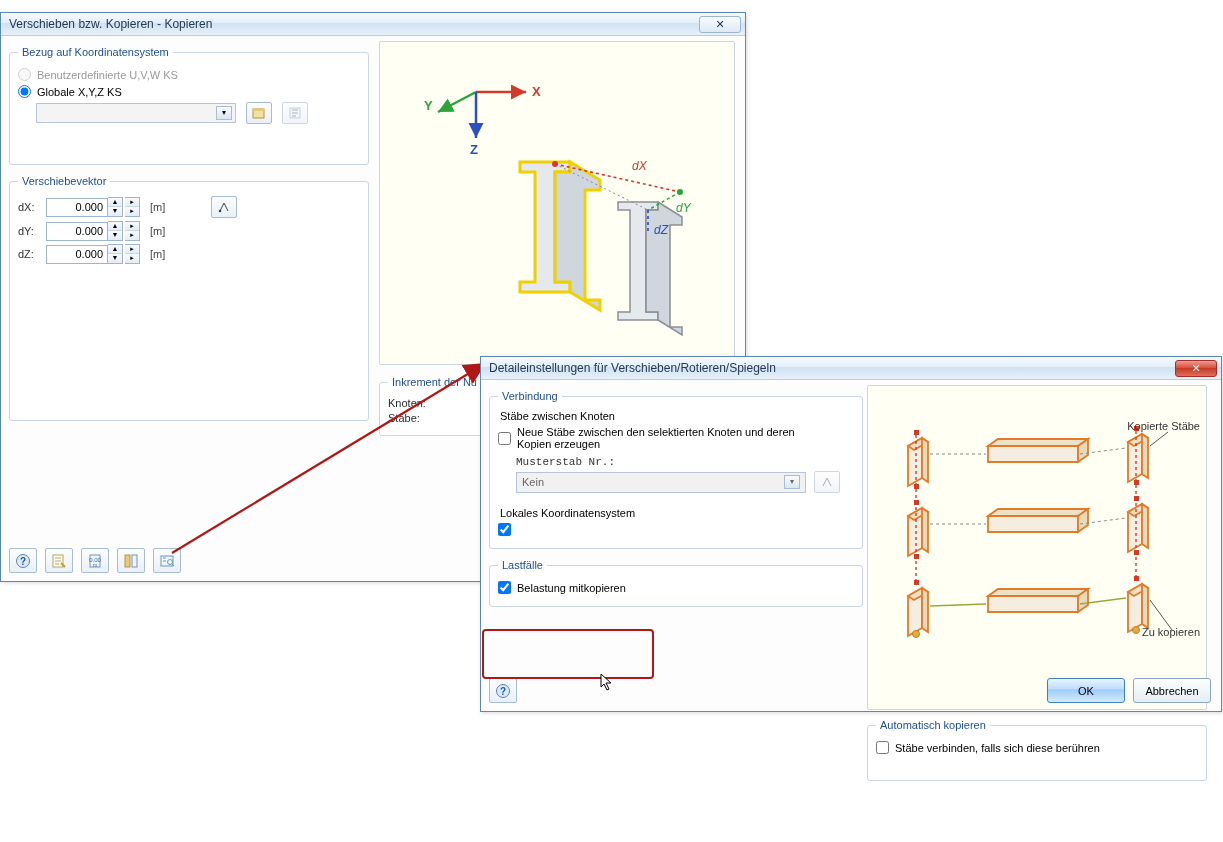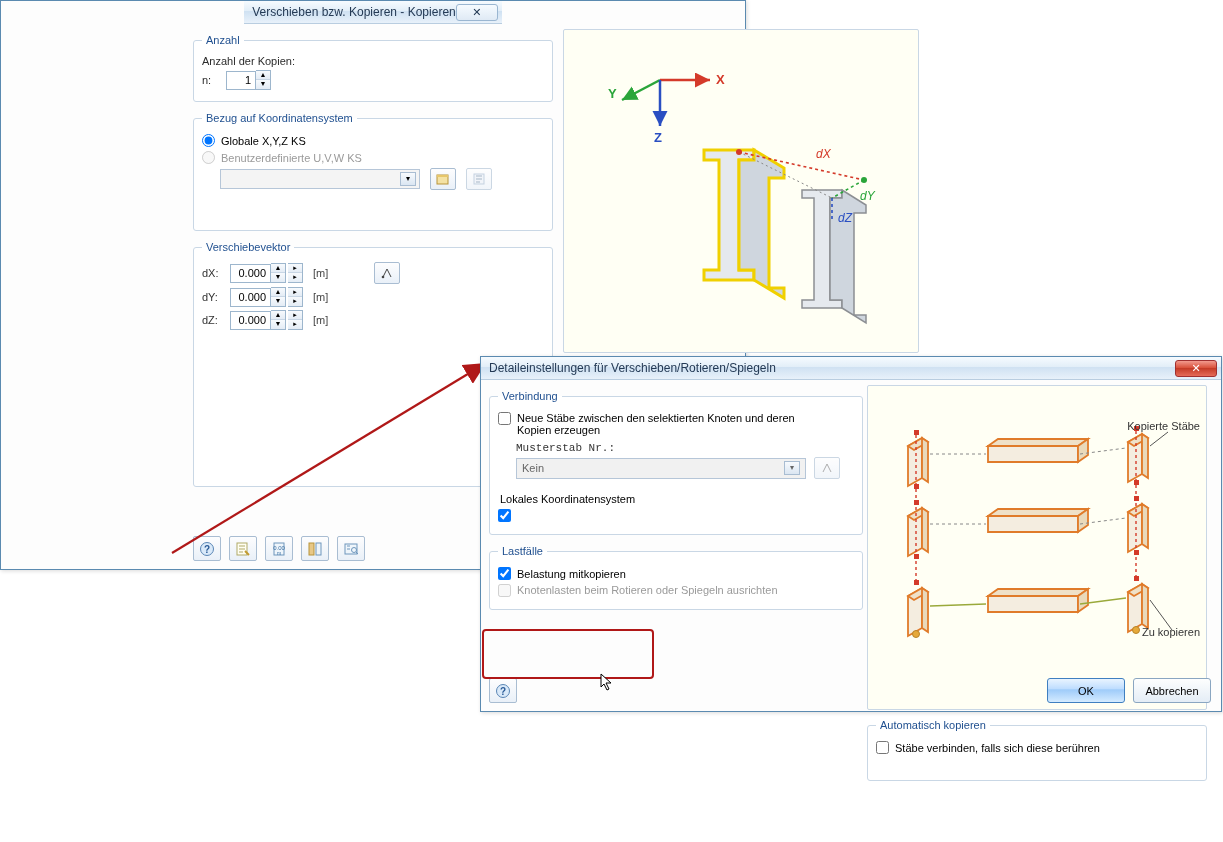--- a/index.html
+++ b/index.html
@@ -62,21 +62,21 @@
     color: #1f4f8f;
     font-size: 11px;
     padding: 0 4px;
   }
   .row { display:flex; align-items:center; gap:6px; margin:3px 0; }
   .lbl { color:#2b2b2b; }
   .spin {
     display:flex; align-items:center;
   }
   .spin input[type="text"] {
-    width: 41px; height: 19px; border:1px solid #9db6cd;
+    width: 62px; height: 19px; border:1px solid #9db6cd;
     text-align: right; padding: 1px 4px; font-size:11px;
     background:#fff;
   }
   .spin input.small { width: 30px; }
   .spin .spinbtns {
     display:flex; flex-direction:column;
     border:1px solid #9db6cd; border-left:0;
   }
   .spin .sb {
     width:14px; height:9px; font-size:7px; line-height:8px; text-align:center;
@@ -140,56 +140,40 @@
     border-radius:4px;
     pointer-events:none;
   }
   .arrow-svg { position:absolute; pointer-events:none; }
   .vlabel { width:22px; display:inline-block; color:#333;}
   .sub-label { margin:6px 0 2px 18px; color:#333;font-family:Liberation Mono, monospace;}
 </style>
 </head>
 <body>
 
-<div class="dialog" style="left:0px; top:0px; width:746px; height:570px;align-items:center;">
+<div class="dialog" style="left:0px; top:12px; width:746px; height:570px;">
   <div class="titlebar">
     <span class="title-text">Verschieben bzw. Kopieren - Kopieren</span>
     <div class="close-btn">
         <span class="close-x">✕</span>
       </div>
   </div>
   <div class="dlg-body">
 
     <div style="width:360px;">
-      <fieldset class="group">
-        <legend>Anzahl</legend>
-        <div class="row">
-            <span class="lbl">Anzahl der Kopien:</span>
-          </div>
-        <div class="row">
-          <span class="lbl" style="width:18px">n:</span>
-          <span class="spin">
-            <input type="text" class="small" value="1" style="">
-            <span class="spinbtns">
-                <span class="sb">▲</span>
-                <span class="sb">▼</span>
-              </span>
-          </span>
-        </div>
-      </fieldset>
 
       <fieldset class="group" style="padding-bottom:37px;">
         <legend>Bezug auf Koordinatensystem</legend>
+        <label class="radio-row disabled">
+          <input type="radio" name="ks" disabled="" style="">
+          <span>Benutzerdefinierte U,V,W KS</span>
+        </label>
         <label class="radio-row">
           <input type="radio" name="ks" checked="" style="">
           <span>Globale X,Y,Z KS</span>
-        </label>
-        <label class="radio-row disabled">
-          <input type="radio" name="ks" disabled="" style="">
-          <span>Benutzerdefinierte U,V,W KS</span>
         </label>
         <div class="row" style="margin-top:4px; margin-left:18px; gap:10px;">
           <div class="combo">
               <span class="cbtn">▾</span>
             </div>
           <div class="icon-btn small-icon-btn">
             <svg width="14" height="14" viewBox="0 0 14 14">
                 <rect x="1" y="3" width="11" height="9" fill="#f4e2a4" stroke="#b8943a"></rect>
                 <rect x="1" y="3" width="11" height="2" fill="#e7c66a"></rect>
               </svg>
@@ -376,21 +360,22 @@
     <span class="title-text">Detaileinstellungen für Verschieben/Rotieren/Spiegeln</span>
     <div class="close-btn-red">
         <span class="close-x">✕</span>
       </div>
   </div>
   <div class="dlg-body">
 
     <div style="width:374px;">
       <fieldset class="group">
         <legend>Verbindung</legend>
-        <label class="check-row" style="align-items:flex-start;">
+        <div style="margin:2px 0 4px 2px;">Stäbe zwischen Knoten</div>
+        <label class="check-row" style="align-items:center;">
           <input type="checkbox" style="">
           <span style="max-width:310px;">Neue Stäbe zwischen den selektierten Knoten und deren Kopien erzeugen</span>
         </label>
         <div class="sub-label">Musterstab Nr.:</div>
         <div class="row" style="margin-left:18px; gap:8px;">
           <div class="select-wide">
             <span>Kein</span>
             <span class="cbtn">▾</span>
           </div>
           <div class="icon-btn small-icon-btn dim">
@@ -404,24 +389,20 @@
         <label class="check-row" style="align-items:flex-start;">
           <input type="checkbox" checked="" style="">
         </label>
       </fieldset>
 
       <fieldset class="group">
         <legend>Lastfälle</legend>
         <label class="check-row">
           <input type="checkbox" checked="" style="">
           <span>Belastung mitkopieren</span>
-        </label>
-        <label class="check-row disabled" style="align-items:flex-start;">
-          <input type="checkbox" disabled="" style="">
-          <span style="max-width:310px;">Knotenlasten beim Rotieren oder Spiegeln ausrichten</span>
         </label>
       </fieldset>
 
     </div>
 
     <div class="preview-panel" style="left:386px; top:5px; width:340px; height:325px;">
       <svg width="340" height="325" viewBox="0 0 340 325">
 
         <g stroke="#e07b2a" stroke-width="1.8" fill="#f4ede0">
 

